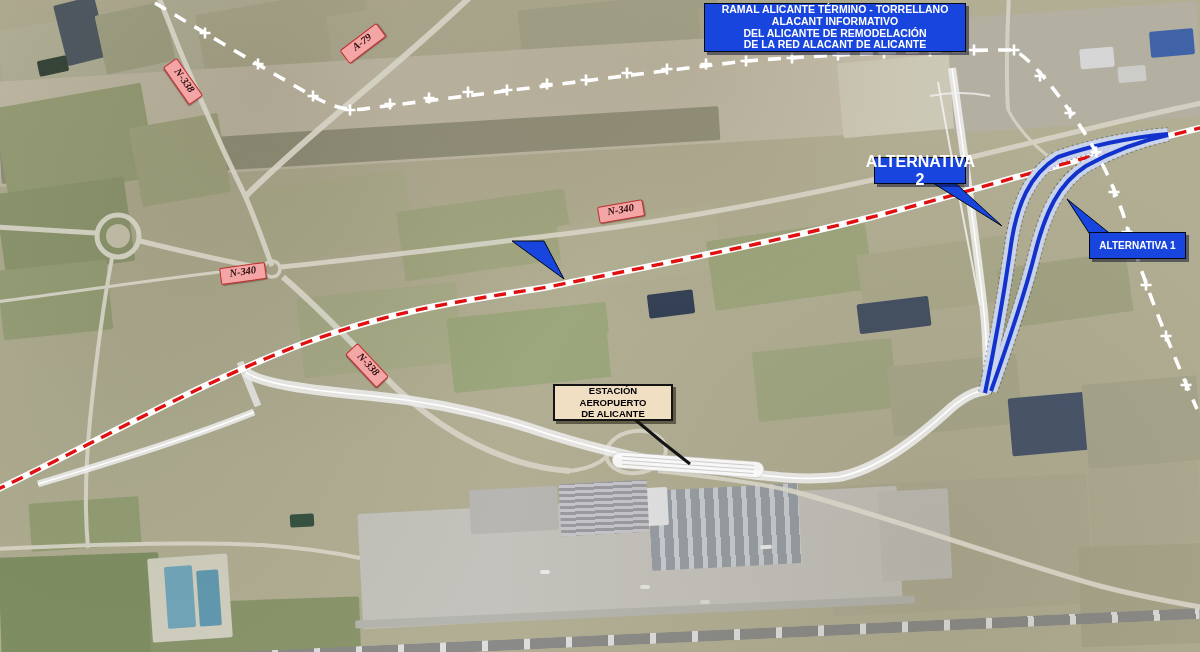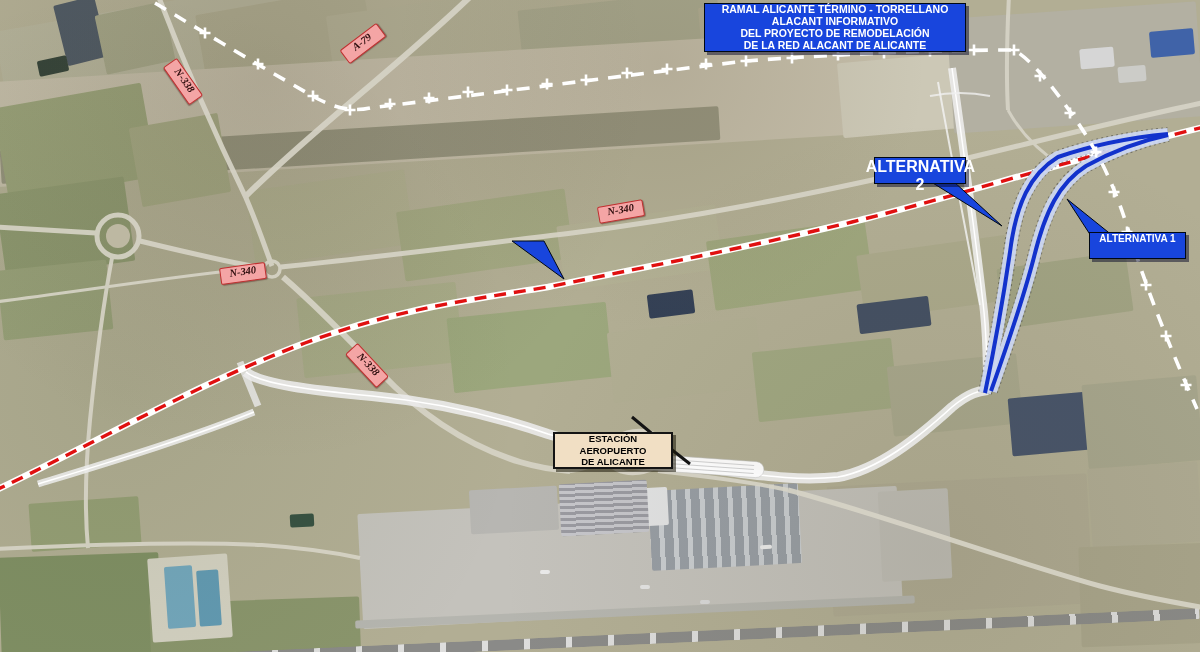--- a/index.html
+++ b/index.html
@@ -11,34 +11,34 @@
   .rep-parking{background:repeating-linear-gradient(0deg,#c9c9cf 0 3px,#9b9ba3 3px 6px);}
   .rep-runway{background:repeating-linear-gradient(90deg,rgba(255,255,255,.75) 0 6px,rgba(255,255,255,0) 6px 42px),#8a8a88;}
   .grain{position:absolute;inset:0;pointer-events:none;
     background:
       radial-gradient(circle at 22% 12%,rgba(90,80,60,.18),transparent 35%),
       radial-gradient(circle at 55% 10%,rgba(120,110,85,.20),transparent 30%),
       radial-gradient(circle at 78% 85%,rgba(100,95,70,.14),transparent 40%),
       radial-gradient(circle at 10% 60%,rgba(60,80,40,.10),transparent 35%);}
   svg.overlay{position:absolute;inset:0;pointer-events:none;}
 
-  .bluebox{position:absolute;display:flex;flex-direction:column;align-items:center;justify-content:flex-start;
+  .bluebox{position:absolute;display:flex;flex-direction:column;align-items:center;justify-content:center;
     background:#1845dd;color:#fff;font-weight:bold;text-align:center;
     border:1px solid #000814;box-shadow:3px 3px 0 rgba(5,8,40,.5);z-index:30;}
   .tanbox{position:absolute;display:flex;flex-direction:column;align-items:center;justify-content:center;
     background:#f1dfc4;color:#000;font-weight:bold;text-align:center;
     border:2px solid #141414;box-shadow:3px 3px 0 rgba(30,25,10,.55);z-index:30;}
   .sign{position:absolute;width:44px;height:15px;line-height:14px;text-align:center;
     background:#f4a5a5;color:#2d0d0d;border:1px solid #c03030;border-radius:2px;
     font:italic bold 10.5px "Liberation Serif",serif;box-shadow:1px 1px 1px rgba(60,0,0,.35);z-index:25;}
   #title-box{left:704px;top:3px;width:260px;height:47px;font-size:10.5px;line-height:1.13;}
   #linea-box{left:388px;top:214px;width:172px;height:29px;font-size:9.5px;line-height:1.2;}
   #alt2-box{left:874px;top:157px;width:90px;height:25px;font-size:16px;}
   #alt1-box{left:1089px;top:232px;width:95px;height:25px;font-size:10px;}
-  #estacion-box{left:553px;top:384px;width:116px;height:33px;font-size:9.5px;line-height:1.25;margin-top:48px;}
+  #estacion-box{left:553px;top:384px;width:116px;height:33px;font-size:9.5px;line-height:1.25;}
   #apartadero-box{left:18px;top:486px;width:123px;height:27px;font-size:9.5px;line-height:1.25;}
 </style>
 </head>
 <body>
 
 <div class="stage">
 
   <div class="terrain" id="terrain">
       <div class="patch" style="left: 0px; top: 0px; width: 360px; height: 95px; transform: rotate(-10deg); background: rgb(183, 180, 153);"></div>
       <div class="patch" style="left: 60px; top: 0px; width: 42px; height: 62px; transform: rotate(-14deg); background: rgb(74, 86, 99);"></div>
@@ -191,21 +191,21 @@
       <polygon points="512,241 544,241 564,279" fill="#1845dd" stroke="#000814" stroke-width="1"></polygon>
       <polygon points="928,180 952,180 1002,226" fill="#1845dd" stroke="#000814" stroke-width="1"></polygon>
       <polygon points="1091,236 1113,236 1067,199" fill="#1845dd" stroke="#000814" stroke-width="1"></polygon>
       <polyline points="632,417 662,442 690,464" fill="none" stroke="#141414" stroke-width="3"></polyline>
     </g>
   </svg>
 
   <div class="bluebox" id="title-box">
     <span>RAMAL ALICANTE TÉRMINO - TORRELLANO</span>
     <span>ALACANT INFORMATIVO</span>
-    <span>DEL PROYECTO DE REMODELACIÓN</span>
+    <span>DEL ALICANTE DE REMODELACIÓN</span>
     <span>DE LA RED ALACANT DE ALICANTE</span>
   </div>
 
 
   <div class="bluebox" id="alt2-box">
     <span>ALTERNATIVA 2</span>
   </div>
 
   <div class="bluebox" id="alt1-box">
     <span>ALTERNATIVA 1</span>

